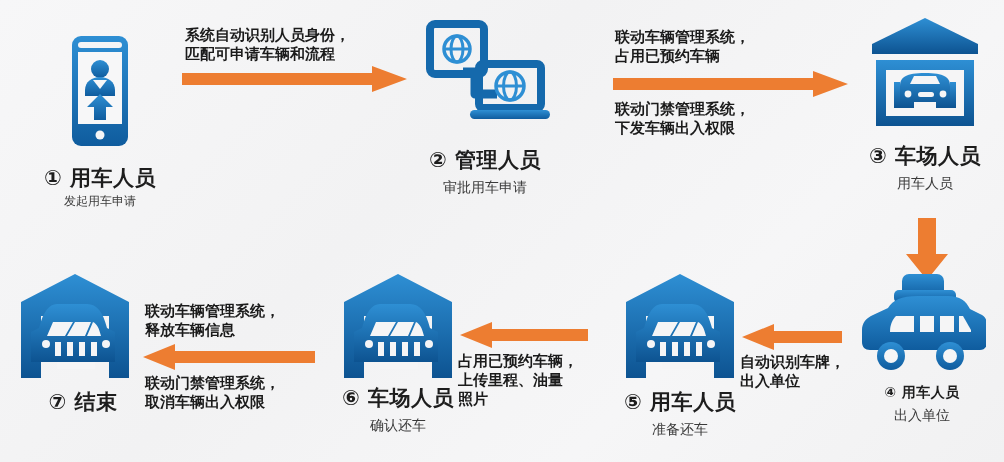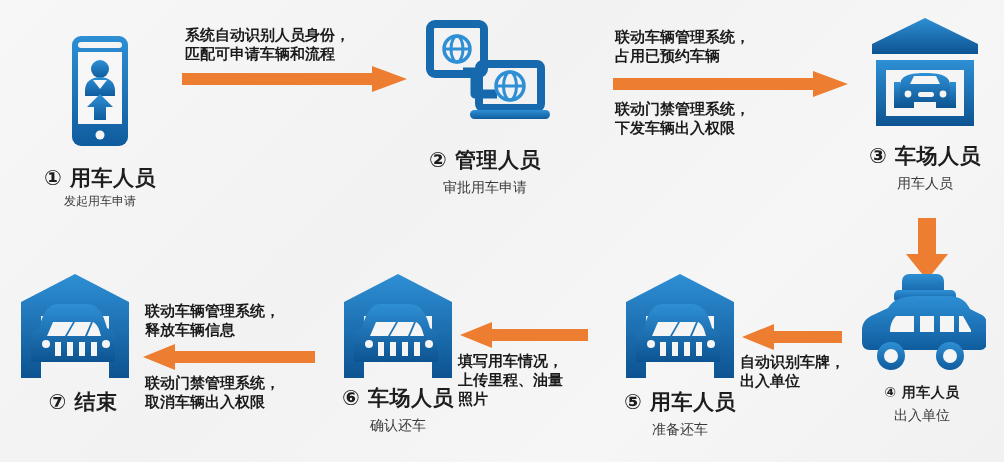--- a/index.html
+++ b/index.html
@@ -212,21 +212,21 @@
       <span>用车人员</span>
     </div>
     <div class="sub" style="font-size:14px;margin-top:5px;">准备还车</div>
   </div>
 
   <span class="arrow" style="left:460px;top:322px;">
     <svg width="128" height="26" viewBox="0 0 128 26">
       <path d="M128 7H32V0L0 13l32 13v-7h96z" fill="#ED7D31"></path>
     </svg>
   </span>
-  <div class="alabel" style="left:458px;top:352px;width:130px;font-size:15px;">填写用车情况，
+  <div class="alabel" style="left:458px;top:352px;width:130px;font-size:15px;">占用已预约车辆，
 上传里程、油量
 照片</div>
 
   <div class="node" style="left:318px;top:272px;width:160px;">
     <span class="icon">
       <svg width="116" height="108" viewBox="0 0 116 108">
         <defs>
           <linearGradient id="g6" x1="0" y1="0" x2="0" y2="1">
             <stop offset="0" stop-color="#2E8FD4"></stop>
               <stop offset="1" stop-color="#0D5391"></stop>

